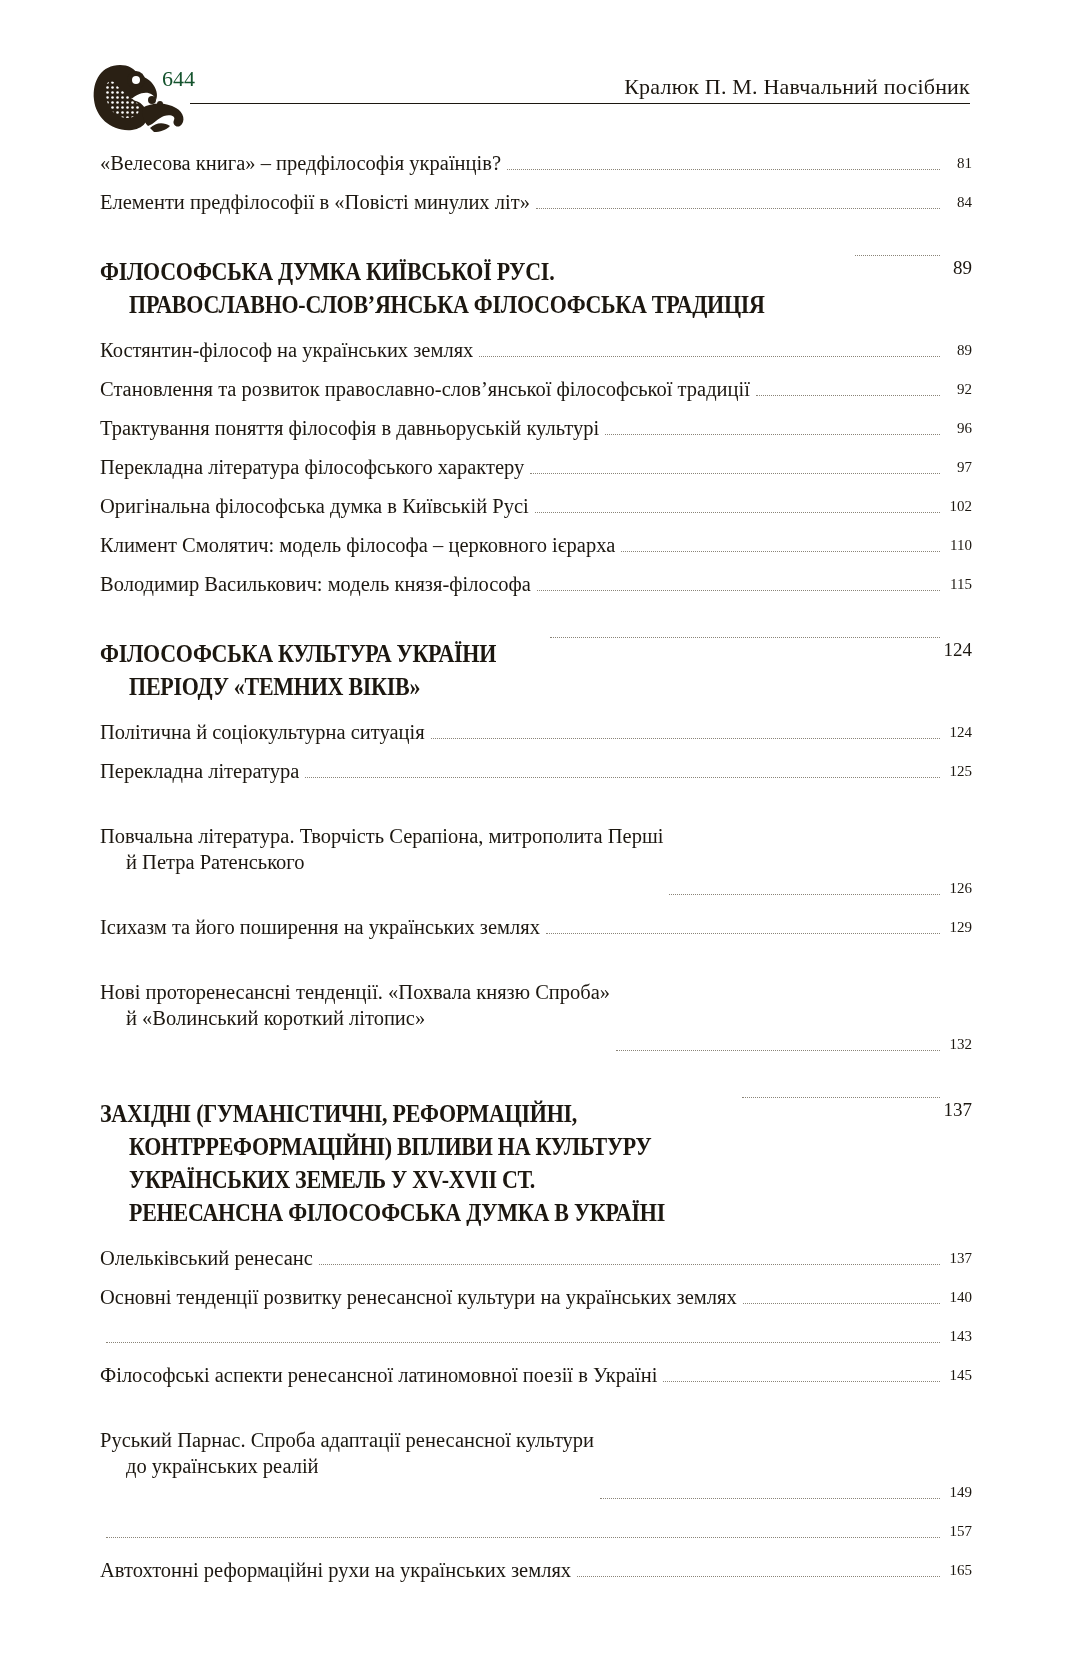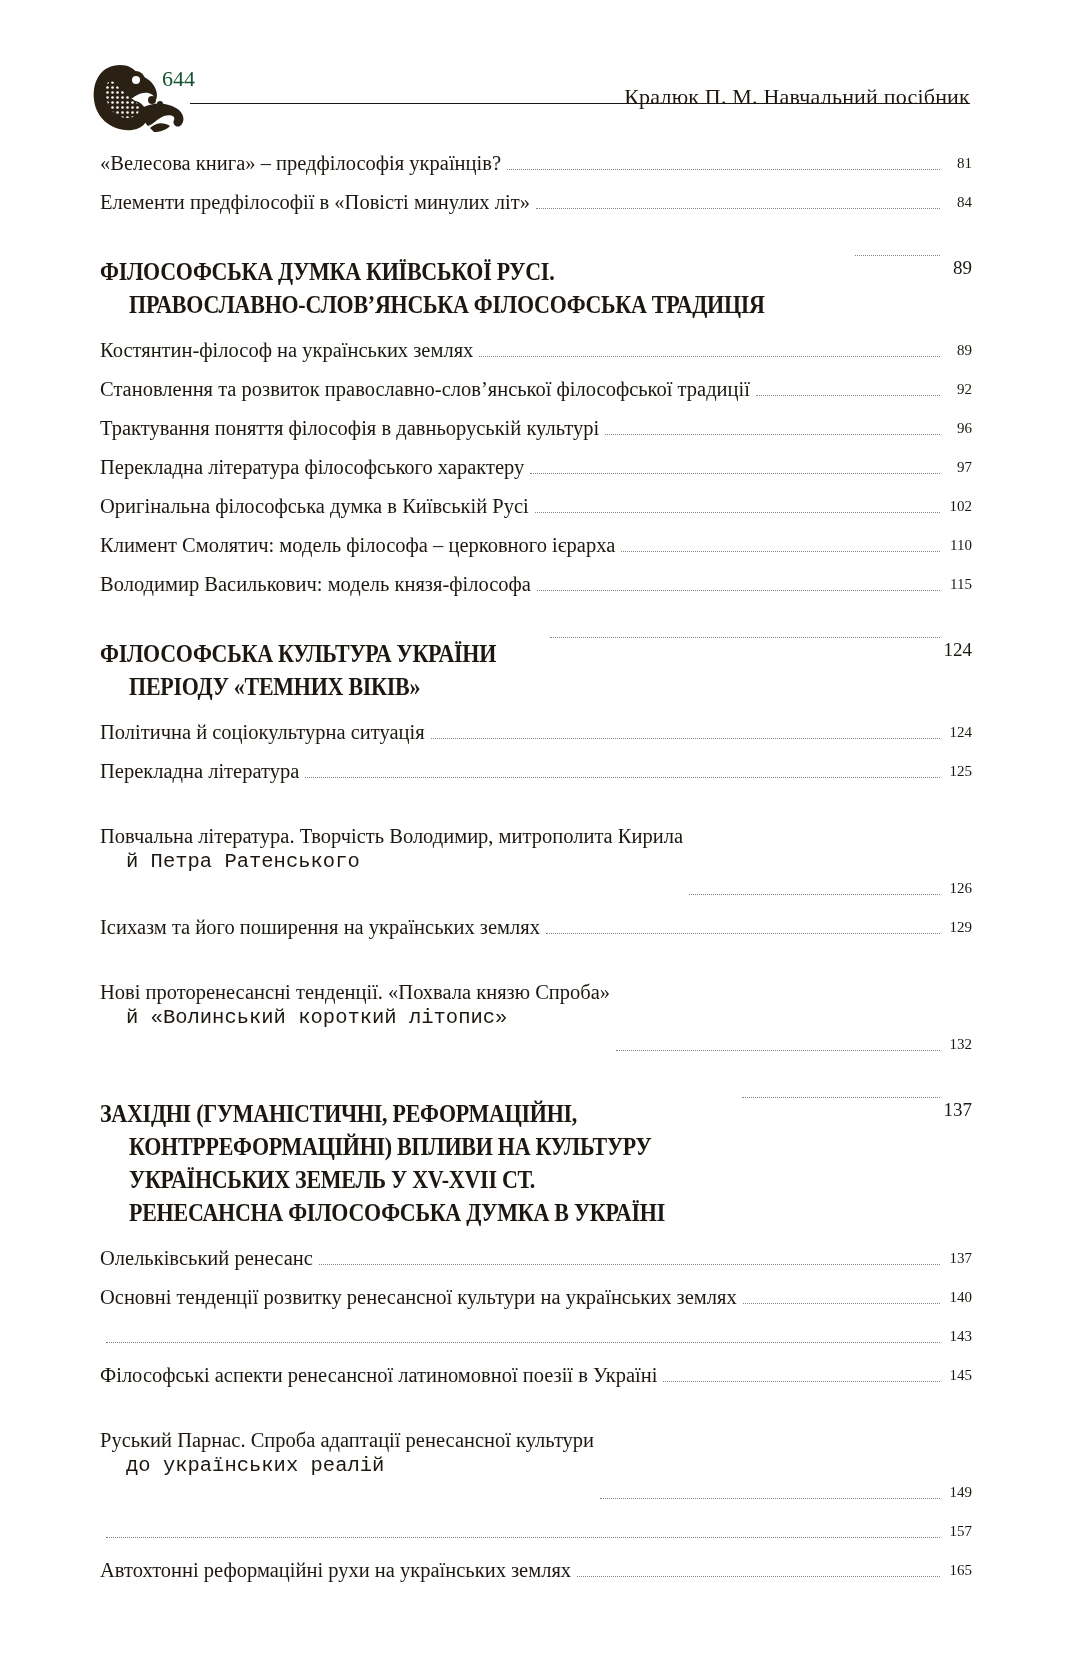--- a/index.html
+++ b/index.html
@@ -32,21 +32,21 @@
     .page-number {
       position: absolute;
       left: 72px;
       top: 6px;
       font-size: 22px;
       color: #14532d;
     }
     .running-title {
       position: absolute;
       right: 0;
-      top: 24px;
+      top: 14px;
       font-size: 22px;
       color: #1c1710;
       letter-spacing: 0.2px;
     }
     .header-rule {
       position: absolute;
       left: 100px;
       right: 0;
       top: 43px;
       height: 0;
@@ -66,21 +66,20 @@
       margin-bottom: 13px;
       color: #1c1710;
     }
     .entry .text {
       white-space: pre-line;
       flex: 0 1 auto;
     }
     .entry .text .cont {
       display: block;
       padding-left: 26px;
-      font-family: Liberation Mono, monospace;
     }
     .leader {
       flex: 1 1 auto;
       min-width: 8px;
       border-bottom: 1.5px dotted #8a8478;
       margin: 0 2px 6px 6px;
       height: 0;
     }
     .page {
       flex: 0 0 auto;
@@ -214,21 +213,21 @@
     <span class="leader"></span>
     <span class="page">124</span>
   </div>
   <div class="entry">
     <span class="text">Перекладна література</span>
     <span class="leader"></span>
     <span class="page">125</span>
   </div>
   <div class="entry">
     <span class="text">
-      <span>Повчальна література. Творчість Володимир, митрополита Кирила</span>
+      <span>Повчальна література. Творчість Серапіона, митрополита Перші</span>
       <span class="cont">й Петра Ратенського</span>
     </span>
     <span class="leader"></span>
     <span class="page">126</span>
   </div>
   <div class="entry">
     <span class="text">Ісихазм та його поширення на українських землях</span>
     <span class="leader"></span>
     <span class="page">129</span>
   </div>

